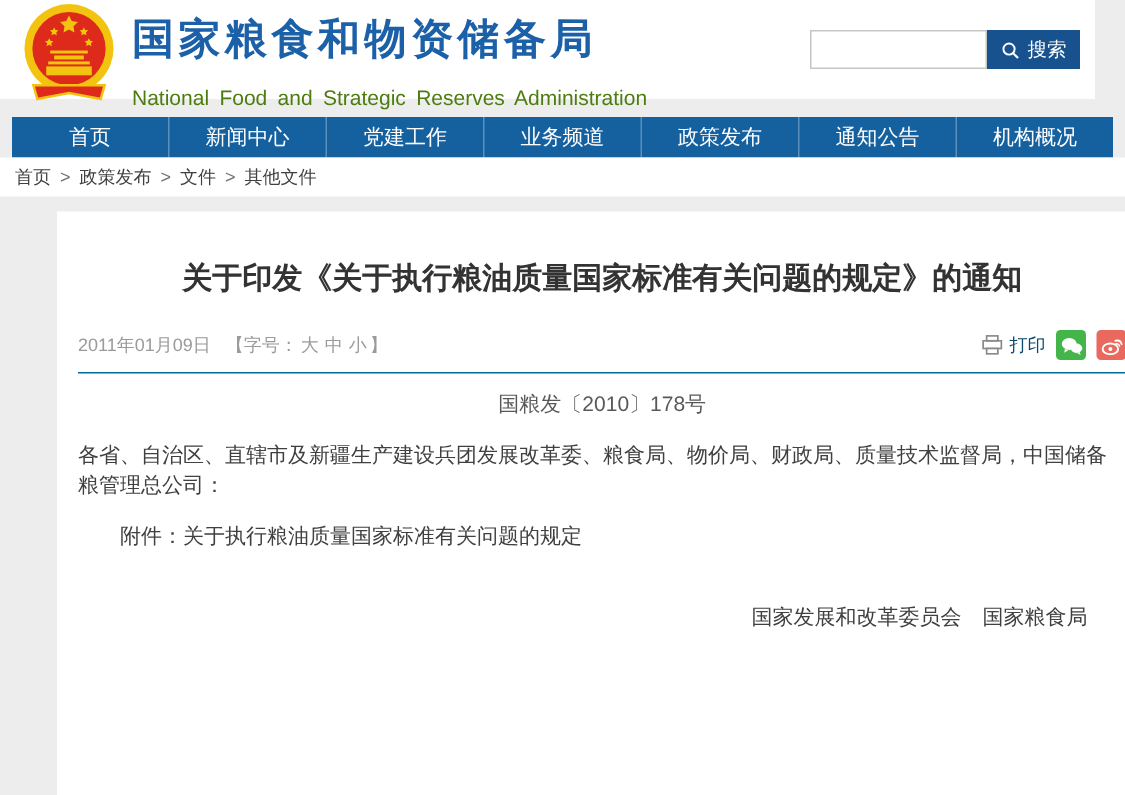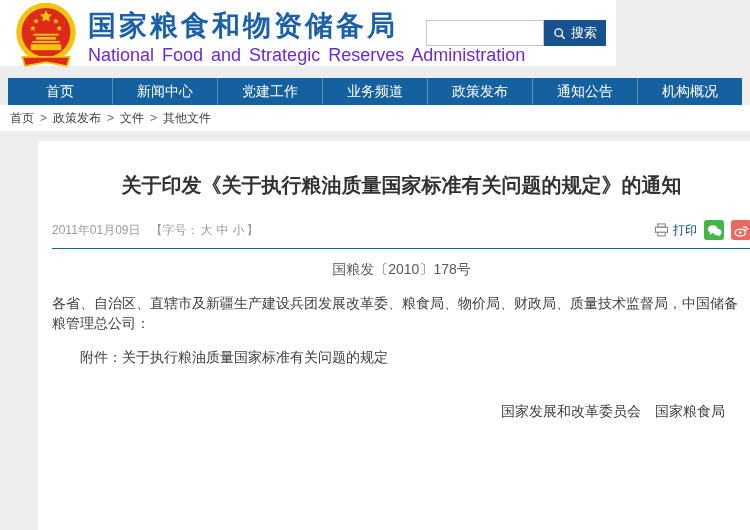--- a/index.html
+++ b/index.html
@@ -1,25 +1,25 @@
 <!DOCTYPE html>
 <html><head>
 <meta charset="utf-8">
 <style>
   * { margin:0; padding:0; box-sizing:border-box; }
   html,body { width:750px; height:530px; }
   body { font-family:"Liberation Sans","DejaVu Sans",sans-serif; background:#ededed; }
   .page { position:relative; width:750px; height:530px; overflow:hidden; background:#ededed; }
 
   
-  .header { position:absolute; top:0; left:0; width:616px; height:66px; background:#ffffff;text-decoration:underline; }
+  .header { position:absolute; top:0; left:0; width:730px; height:66px; background:#ffffff;text-decoration:underline; }
   .emblem { position:absolute; left:13px; top:1px; }
   .titles { position:absolute; left:88px; top:7px; }
   .site-title { font-size:28px; font-weight:bold; color:#1c60a8; letter-spacing:3px; }
-  .site-subtitle { font-size:18px; color:#6d28d9; margin-top:0; word-spacing:3px; }
+  .site-subtitle { font-size:14px; color:#4d7c0f; margin-top:12px; word-spacing:3px; }
   .search { position:absolute; right:10px; top:20px; display:flex;padding-left:12px; }
   .search-input { width:118px; height:26px; border:1px solid #c6c6c6; outline:none; padding:0 6px; font-size:12px; }
   .search-btn { height:26px; width:62px; background:#17518e; color:#fff; border:none; font-size:13px;
                 display:flex; align-items:center; justify-content:center; gap:5px; cursor:pointer; }
 
   
   .nav { position:absolute; top:78px; left:8px; width:734px; height:27px; background:#15619f; display:flex; }
   .nav-item { flex:1; color:#ffffff; font-size:14px; display:flex; align-items:center; justify-content:center;
               border-left:1px solid rgba(255,255,255,.3); cursor:pointer; }
   .nav-item:first-child { border-left:none; }

